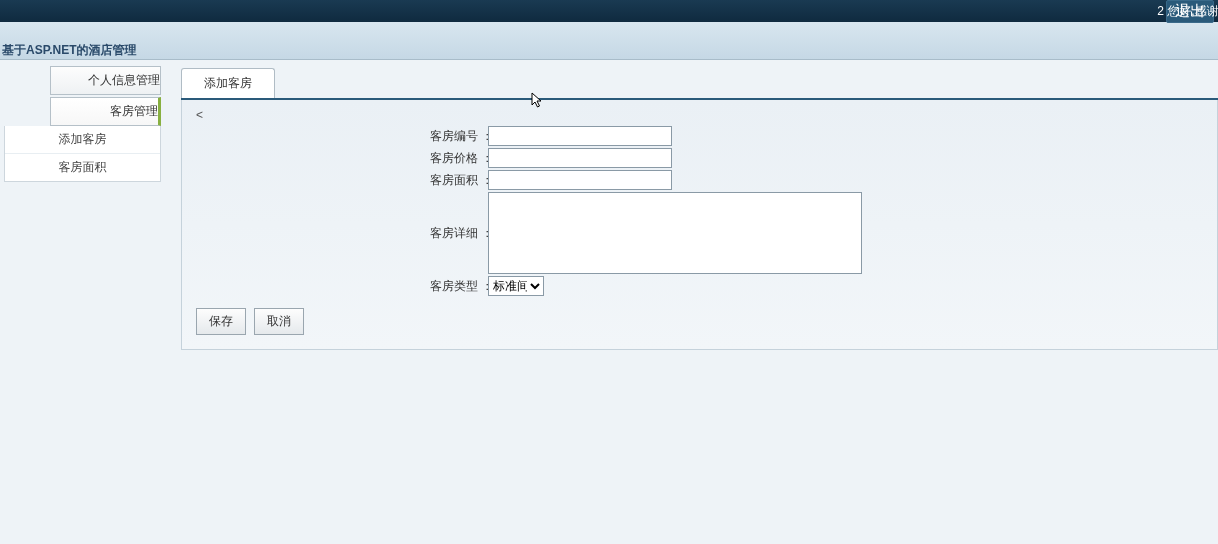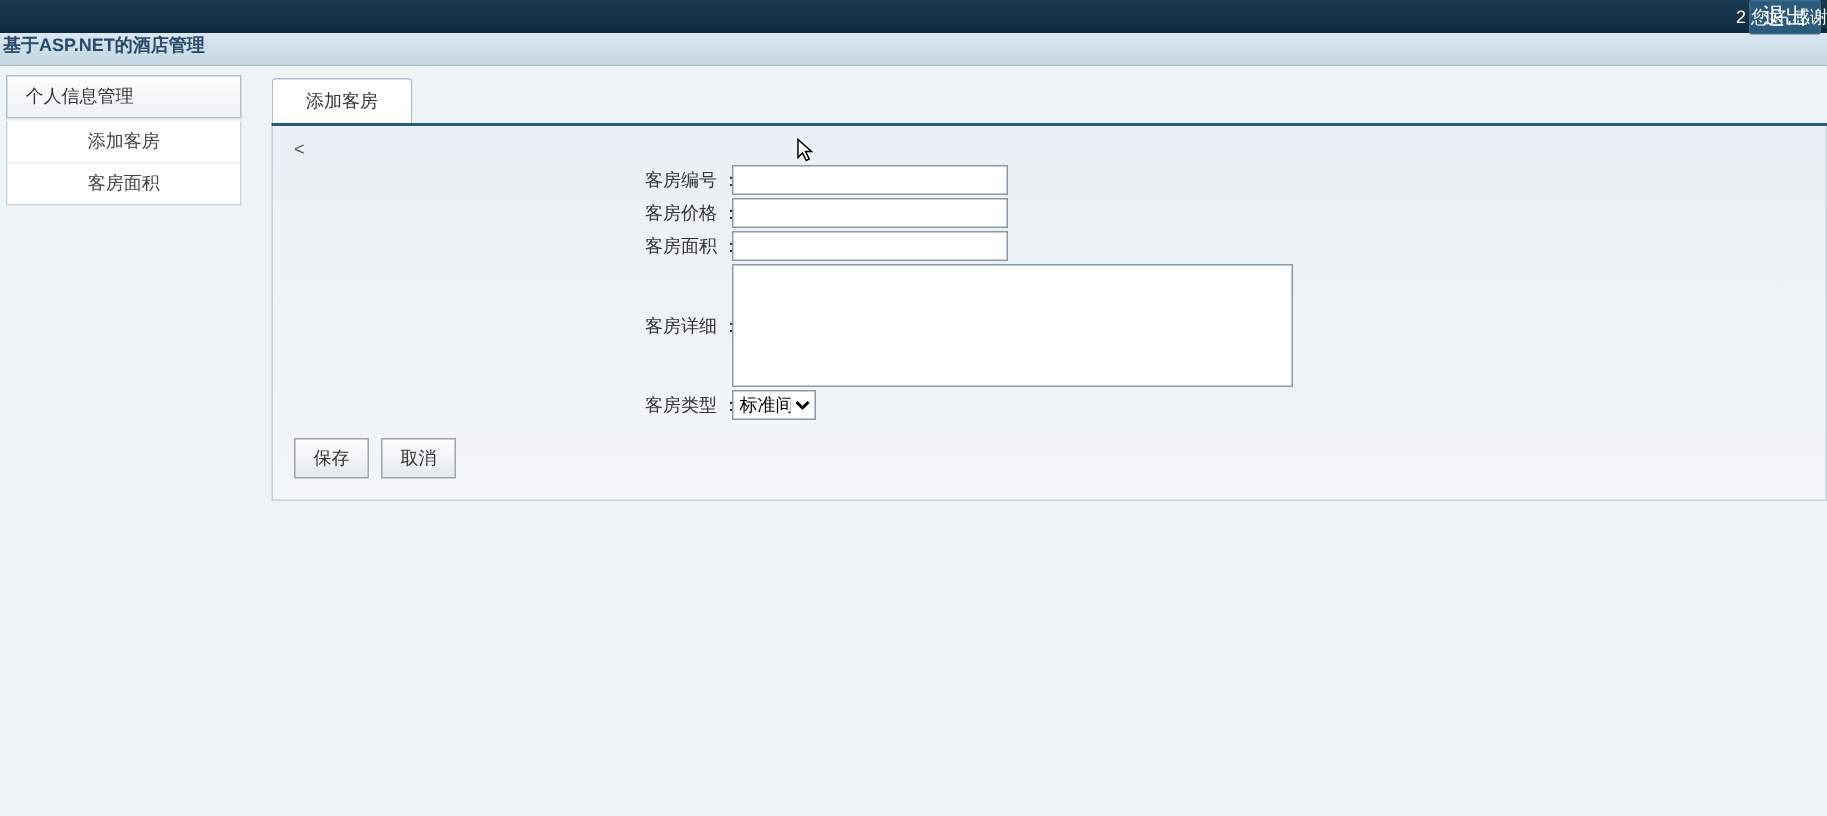--- a/index.html
+++ b/index.html
@@ -37,47 +37,48 @@
       background: #2a5a7a;
       border: 1px solid #3a6a8a;
       color: #fff;
       padding: 1px 8px;
       font-size: 15px;
       cursor: pointer;
       border-radius: 2px;
       font-family: inherit;
     }
     .title-bar {
-      height: 22px;
+      height: 38px;
       background: linear-gradient(to bottom, #d8e6ef 0%, #c5d8e5 100%);
       border-bottom: 1px solid #a8bcc9;
       display: flex;
-      align-items: flex-start;
+      align-items: flex-end;
       color: #2a4a6a;
       font-weight: bold;
       padding-left: 2px;
     }
     .workspace {
       display: flex;
       height: calc(100% - 44px);
     }
     .sidebar {
       width: 165px;
       padding: 6px 4px 0 4px;
     }
     .sidebar-section {
       margin-bottom: 2px;
     }
     .sidebar-header {
       background: linear-gradient(to bottom, #fdfdfd, #eef1f3);
       border: 1px solid #b5c0c8;
-      padding: 5px 12px;
-      text-align: left;
-      cursor: pointer;
-      color: #333;
+      padding: 5px 0;
+      text-align: right;
+      cursor: pointer;
+      color: #333;
+      margin-left: 46px;
     }
     .sidebar-sub {
       border: 1px solid #cdd6dd;
       border-top: none;
       background: #fff;
     }
     .sidebar-sub-item {
       padding: 5px 0;
       text-align: center;
       cursor: pointer;
@@ -201,20 +202,21 @@
 <div class="title-bar">
   <span>基于ASP.NET的酒店管理</span>
 </div>
 
 <div class="workspace">
   <div class="sidebar">
     <div class="sidebar-section">
       <div class="sidebar-header">个人信息管理</div>
     </div>
     <div class="sidebar-section">
+      <div class="sidebar-header room-active">客房管理</div>
       <div class="sidebar-sub">
         <div class="sidebar-sub-item">添加客房</div>
         <div class="sidebar-sub-item">客房面积</div>
       </div>
     </div>
   </div>
 
   <div class="main">
     <div class="tab-strip">
       <div class="tab">添加客房</div>

